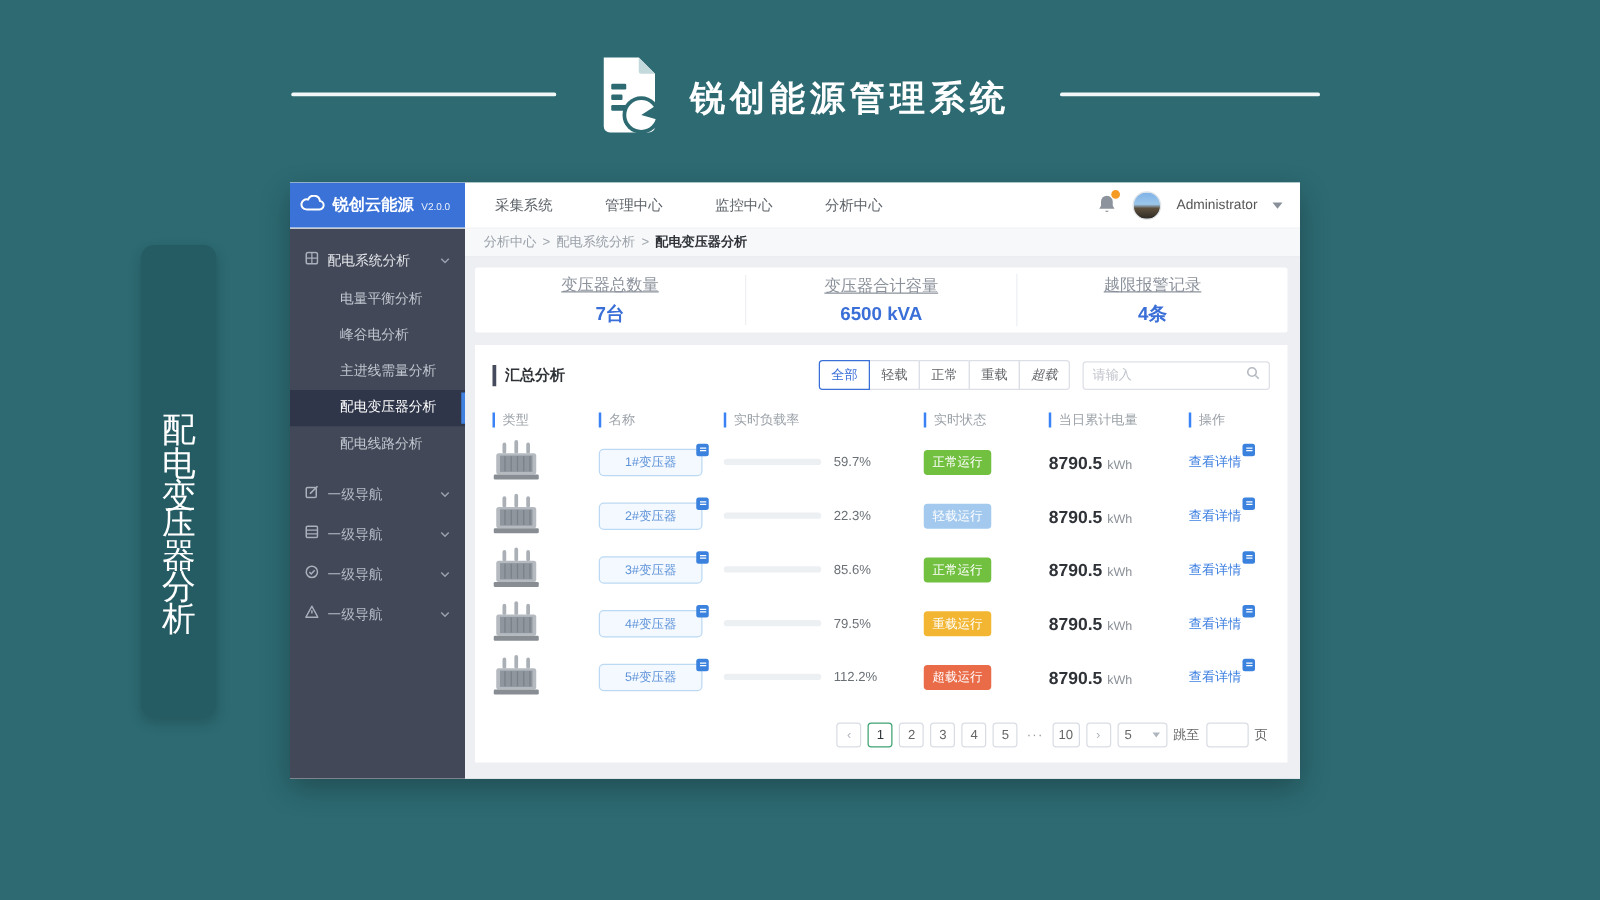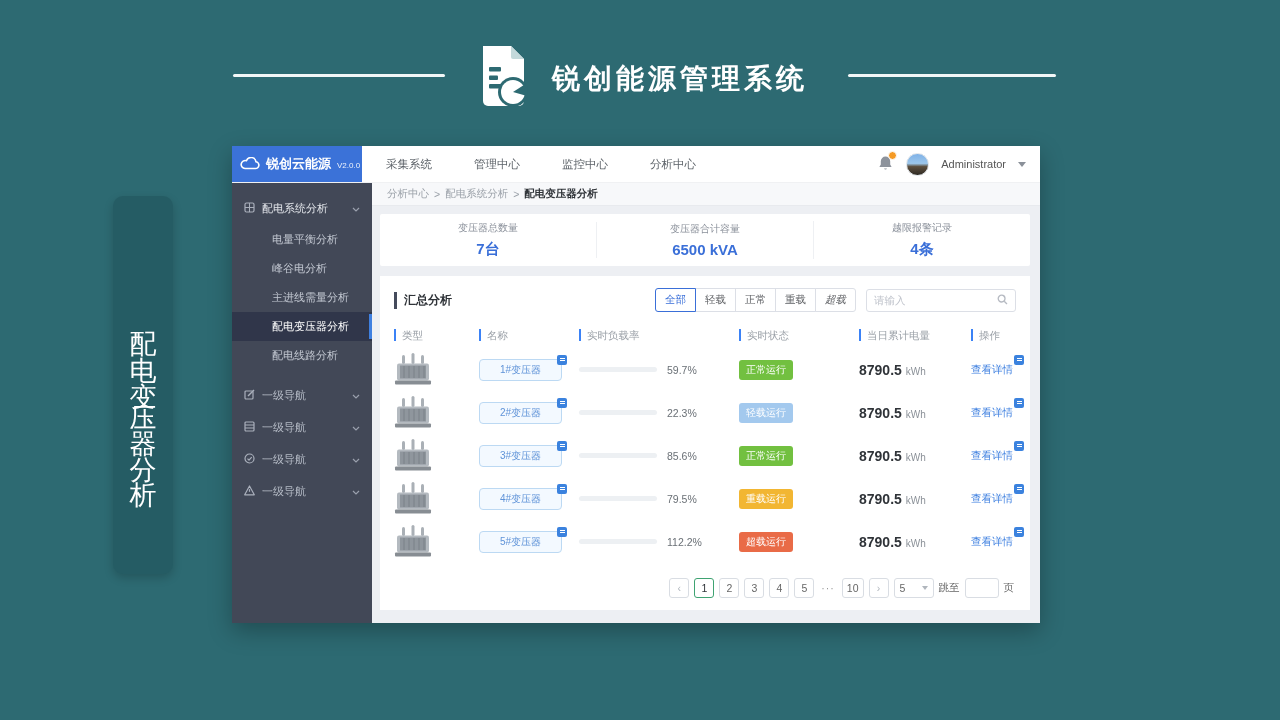--- a/index.html
+++ b/index.html
@@ -19,21 +19,21 @@
     display:flex; align-items:center; justify-content:center; }
   .side-label span { writing-mode:vertical-rl; text-orientation:upright; color:#fff;
     font-size:27px; letter-spacing:25px; margin-bottom:-25px; }
 
   
   .dashboard { position:absolute; left:232px; top:146px; width:808px; height:477px;
     background:#fff; box-shadow:0 8px 22px rgba(0,0,0,.28); font-size:11px; color:#333; overflow:hidden; }
 
   
   .topbar { height:37px; display:flex; background:#fff; border-bottom:1px solid #f0f1f3; }
-  .logo { width:130px; background:#3b72d8; color:#fff; display:flex; align-items:center; gap:6px; padding:0 8px; flex:none; }
+  .logo { width:140px; background:#3b72d8; color:#fff; display:flex; align-items:center; gap:6px; padding:0 8px; flex:none; }
   .logo-name { font-size:13px; font-weight:bold; white-space:nowrap; }
   .logo-ver { font-size:8px; opacity:.9; margin-top:3px; }
   .topnav { display:flex; align-items:center; gap:42px; padding-left:24px; color:#5c6268; font-size:11.5px; flex:1; }
   .topnav span { cursor:pointer; }
   .topbar-right { display:flex; align-items:center; gap:12px; padding-right:14px; }
   .bell-wrap { position:relative; width:16px; height:18px; }
   .bell-dot { position:absolute; top:-4px; right:-3px; width:9px; height:9px; background:#f59a23; border:1px solid #fff; border-radius:50%; }
   .avatar { width:23px; height:23px; border-radius:50%; border:1px solid #e0e4e8;
     background:linear-gradient(to bottom,#7fb2e8 0%,#9cc6ea 45%,#5d4f3d 60%,#2e2a24 100%); }
   .user-name { font-size:11px; color:#555; }
@@ -50,40 +50,40 @@
   .chev { margin-left:auto; flex:none; }
 
   
   .content { position:absolute; left:140px; top:37px; right:0; bottom:0; background:#edeff3; }
   .breadcrumb { height:23px; background:#f7f8fa; border-bottom:1px solid #e8eaee; display:flex; align-items:center; gap:5px; padding-left:15px; font-size:10.5px; color:#9aa0a8; }
   .breadcrumb .current { color:#2f3338; font-weight:bold; }
 
   .stats-card { position:absolute; left:8px; top:31px; width:650px; height:52px; background:#fff; border-radius:2px; display:flex; align-items:center; }
   .stat { flex:1; text-align:center; }
   .stat + .stat { border-left:1px solid #eef0f3; }
-  .stat-label { font-size:10px; color:#8b919b; }
+  .stat-label { font-size:13px; color:#8b919b;text-decoration:underline; }
   .stat-value { font-size:15px; font-weight:bold; color:#3a6fd8; margin-top:5px; }
 
   .main-card { position:absolute; left:8px; top:93px; width:650px; height:334px; background:#fff; }
   .summary-head { display:flex; align-items:center; padding:12px 14px 8px 14px; }
   .sec-title { border-left:3px solid #454b5c; padding-left:7px; font-size:12px; font-weight:bold; color:#2f3338; }
   .head-right { margin-left:auto; display:flex; align-items:center; gap:10px; }
   .filter-group { display:flex; }
   .filter-btn { padding:4px 9px; font-size:10.5px; color:#606266; background:#fff; border:1px solid #dcdfe6; margin-left:-1px; cursor:pointer; }
   .filter-btn:first-child { margin-left:0; border-radius:3px 0 0 3px; }
   .filter-btn:last-child { border-radius:0 3px 3px 0;font-style:italic; }
   .filter-btn.active { color:#3a6fd8; border-color:#3a6fd8; position:relative; z-index:1; }
   .search-box { width:150px; height:23px; border:1px solid #dcdfe6; border-radius:3px; display:flex; align-items:center; padding:0 7px; background:#fff; }
   .search-box input { border:none; outline:none; flex:1; font-size:10.5px; color:#333; min-width:0; }
   .search-box input::placeholder { color:#c0c4cc; }
 
   .thead { display:flex; align-items:center; height:24px; padding:0 14px; margin-top:4px; }
   .th { font-size:10.5px; color:#9ba1a8; border-left:2px solid #3b82f6; padding-left:6px; }
   .col-type{width:85px;flex:none;} .col-name{width:100px;flex:none;} .col-load{width:160px;flex:none;}
-  .col-status{width:120px;flex:none;} .col-energy{width:112px;flex:none;} .col-action{width:65px;flex:none;}
+  .col-status{width:100px;flex:none;} .col-energy{width:112px;flex:none;} .col-action{width:65px;flex:none;}
 
   .trow { display:flex; align-items:center; height:43px; padding:0 14px; }
   .name-pill { position:relative; display:inline-block; background:#f3f9ff; border:1px solid #bcd9f3; color:#5f93d8; font-size:10px; padding:3px 20px; border-radius:4px; cursor:pointer; }
   .pill-badge { position:absolute; top:-5px; right:-6px; width:10px; height:10px; background:#3b82de; border-radius:2px; display:flex; align-items:center; justify-content:center; }
   .pill-badge i { display:block; width:5px; height:1px; background:#fff; box-shadow:0 2px 0 #fff; margin-top:-2px; }
   .load-cell { display:flex; align-items:center; }
   .load-track { width:78px; height:5px; background:#edf0f3; border-radius:3px; margin-right:10px; overflow:hidden; }
   .load-fill { height:100%; background:#3a7bd5; border-radius:3px; }
   .load-pct { font-size:10.5px; color:#6a7076; }
   .status-badge { display:inline-block; padding:3px 7px; border-radius:3px; color:#fff; font-size:10px; }

